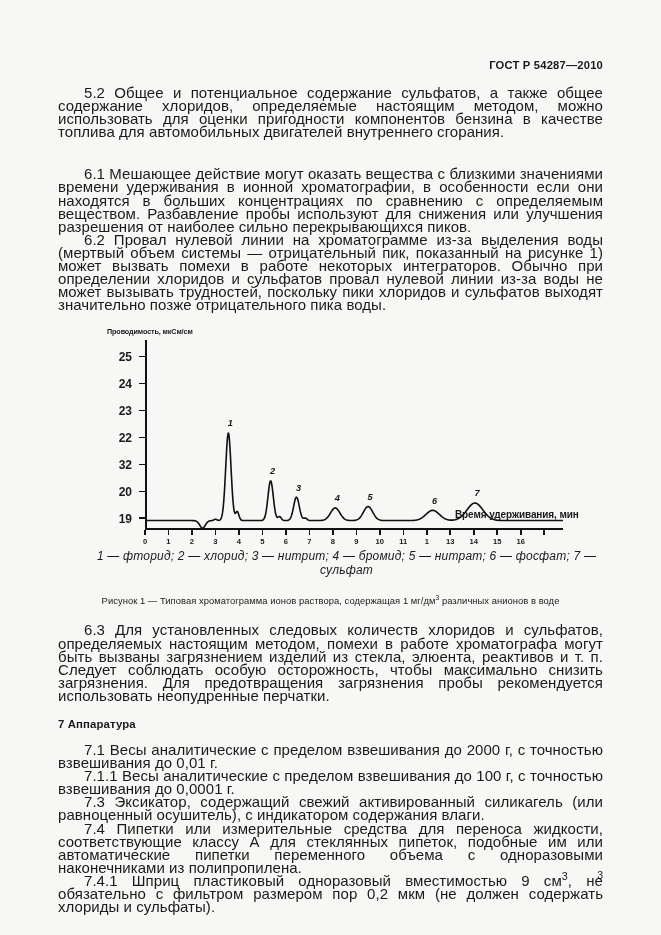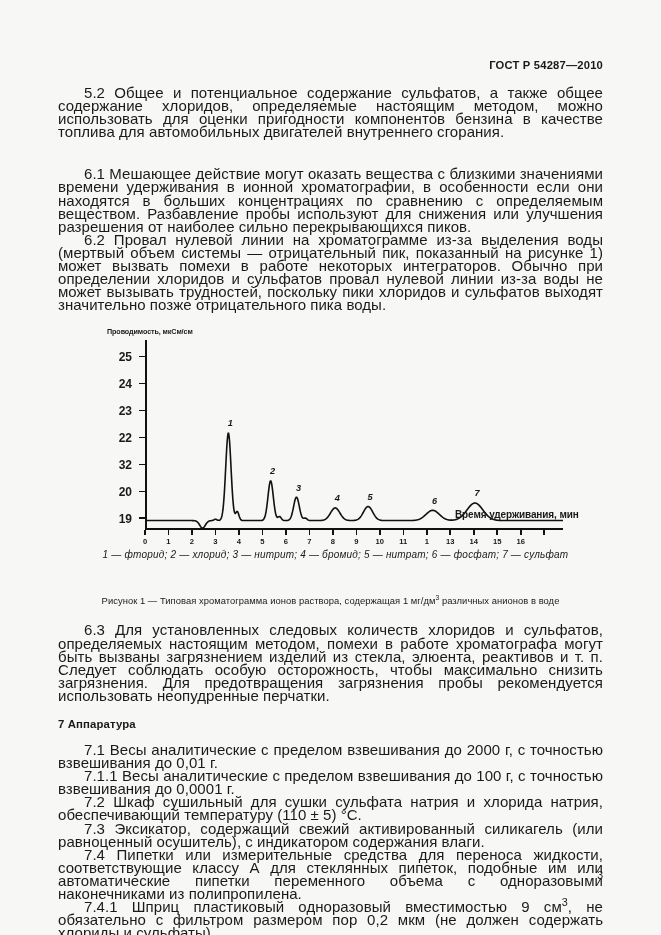--- a/index.html
+++ b/index.html
@@ -156,25 +156,25 @@
   .peaklabel {
     position: absolute;
     font-size: 9.2px;
     font-weight: bold;
     font-style: italic;
     transform: translateX(-50%);
     white-space: nowrap;
   }
   .fig-key {
     position: absolute;
-    left: 5px;
+    left: 16px;
     top: 228px;
     width: 545px;
     text-align: center;
-    font-size: 10px;
+    font-size: 12px;
     font-style: italic;
     letter-spacing: 0.2px;
   }
   .fig-caption {
     font-size: 9.4px;
     line-height: 13px;
     text-align: center;
     letter-spacing: 0.05px;
   }
   sup { font-size: 0.72em; vertical-align: super; line-height: 0; }
@@ -293,20 +293,19 @@
     <div class="sp-16"></div>
 
     <p class="body indent">6.3  Для установленных следовых количеств хлоридов и сульфатов, определяемых настоящим методом, помехи в работе хроматографа могут быть вызваны загрязнением изделий из стекла, элю­ента, реактивов и т. п. Следует соблюдать особую осторожность, чтобы максимально снизить загряз­нения. Для предотвращения загрязнения пробы рекомендуется использовать неопудренные перчатки.</p>
 
     <div class="sp-16"></div>
     <h2 class="sect">7  Аппаратура</h2>
     <div class="sp-13"></div>
 
     <p class="body indent">7.1  Весы аналитические с пределом взвешивания до 2000 г, с точностью взвешивания до 0,01 г.</p>
     <p class="body indent">7.1.1  Весы аналитические с пределом взвешивания до 100 г, с точностью взвешивания до 0,0001 г.</p>
-    <p class="body indent">7.2  Шкаф сушильный для сушки сульфата натрия и хлорида натрия, обеспечивающий темпера­туру (110 ± 5) °С.</p>
     <p class="body indent">7.3  Эксикатор, содержащий свежий активированный силикагель (или равноценный осушитель), с индикатором содержания влаги.</p>
     <p class="body indent">7.4  Пипетки или измерительные средства для переноса жидкости, соответствующие классу А для стеклянных пипеток, подобные им или автоматические пипетки переменного объема с одноразовыми наконечниками из полипропилена.</p>
     <p class="body indent"><span>7.4.1  Шприц пластиковый одноразовый вместимостью 9 см</span><sup>3</sup><span>, не обязательно с фильтром раз­мером пор 0,2 мкм (не должен содержать хлориды и сульфаты).</span></p>
   </div>
 
   <div class="pagenum">3</div>
 </div>
 
 </body></html>

